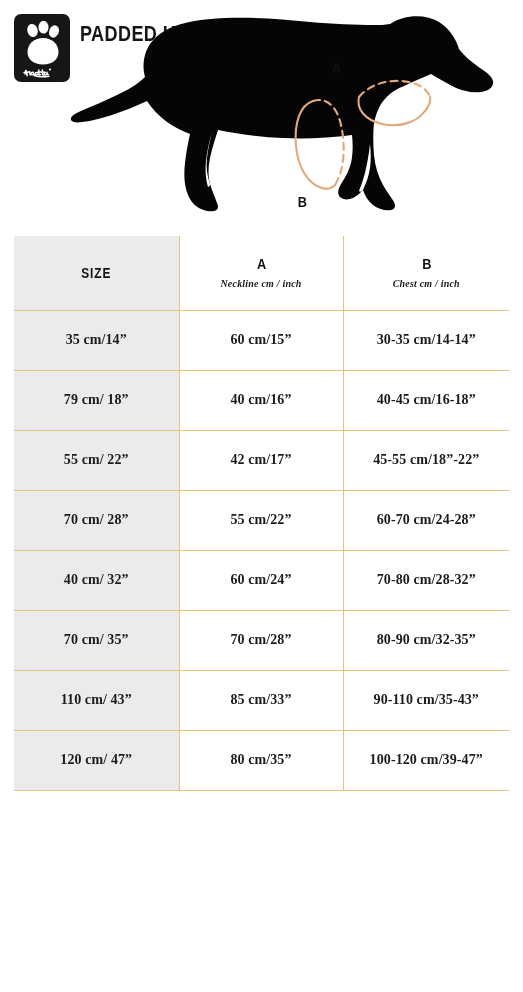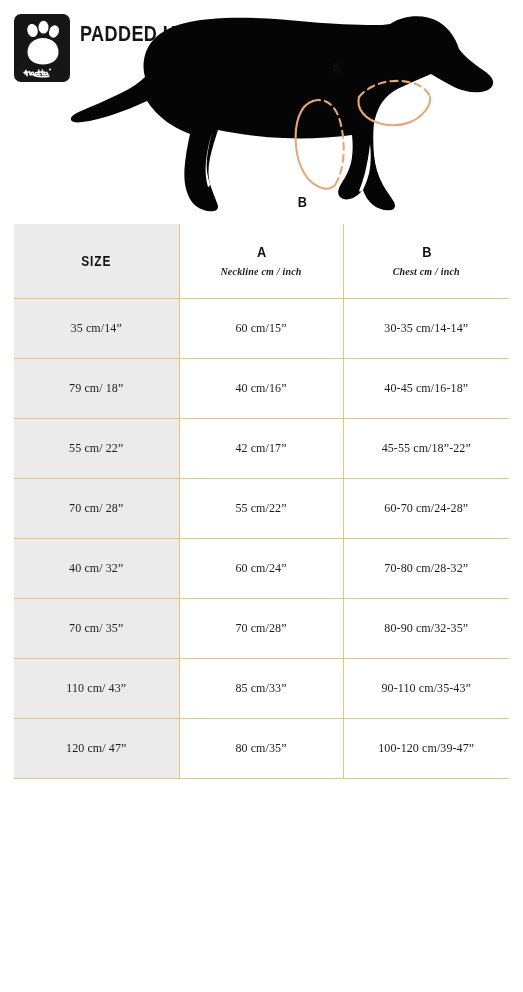--- a/index.html
+++ b/index.html
@@ -66,21 +66,21 @@
     color: #101010;
     transform: scaleX(0.85);
     transform-origin: center;
   }
   .meas-a { left: 331px; top: 59px; }
   .meas-b { left: 297px; top: 193px; }
 
   
   .size-table {
     position: absolute;
-    left: 14px; top: 224px;
+    left: 14px; top: 236px;
     width: 495px;
     border-collapse: collapse;
     table-layout: fixed;
   }
 
   .size-table col.c-size  { width: 165px; }
   .size-table col.c-a     { width: 164px; }
   .size-table col.c-b     { width: 166px; }
 
   .size-table th,
@@ -94,22 +94,22 @@
   .size-table th:last-child,
   .size-table td:last-child { border-right: none; }
 
   .size-table thead th {
     height: 74px;
     border-bottom: 1.5px solid #e3c67c;
   }
 
   .size-table tbody td {
     height: 60px;
-    font-size: 12px;
-    font-weight: normal;
+    font-size: 14px;
+    font-weight: bold;
     color: #1c1c1c;
     letter-spacing: 0.1px;
   }
 
   
   .col-shade { background: #ebebeb; }
 
   .th-size {
     font-family: "Liberation Sans", "DejaVu Sans", sans-serif;
     font-weight: bold;

